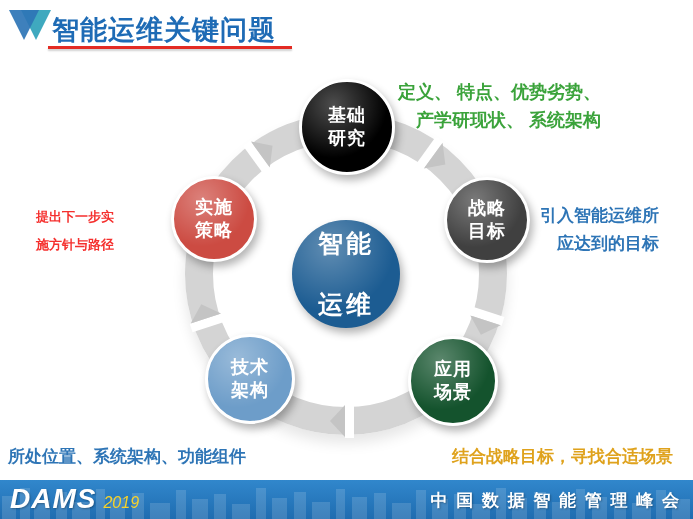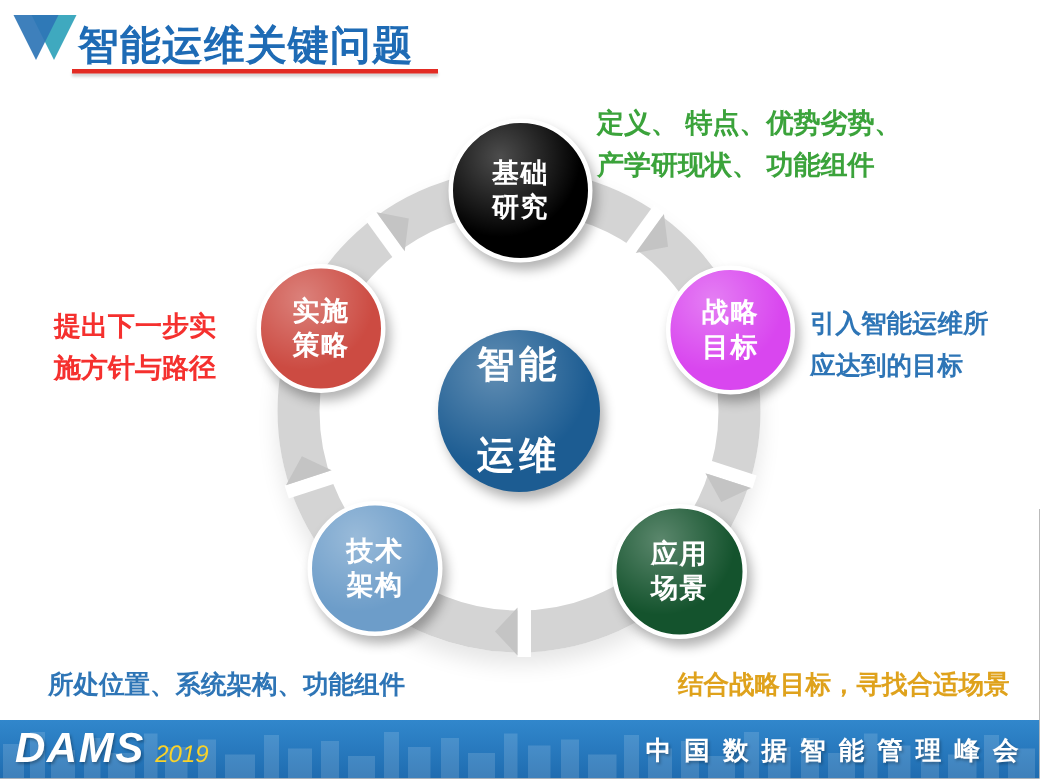--- a/index.html
+++ b/index.html
@@ -1,18 +1,19 @@
 <!DOCTYPE html>
 <html><head>
 <meta charset="utf-8">
 <style>
   html,body{margin:0;padding:0;background:#888;}
   .slide{
     position:relative;width:693px;height:519px;background:#ffffff;overflow:hidden;
     font-family:"Liberation Sans","DejaVu Sans",sans-serif;
+    text-align:right;
   }
   
   .logo{position:absolute;left:8px;top:8px;width:46px;height:36px;}
   .logo .tri{position:absolute;width:0;height:0;border-left:15px solid transparent;border-right:15px solid transparent;}
   .logo .tri.teal{left:13px;top:2px;border-top:30px solid #3FA9BF;}
   .logo .tri.blue{left:1px;top:2px;border-top:30px solid #2E75B6;opacity:.92;}
   .page-title{position:absolute;left:52px;top:12px;font-size:27px;font-weight:bold;color:#1E6BB5;letter-spacing:1px;white-space:nowrap;}
   .title-underline{position:absolute;left:48px;top:46px;width:244px;height:3px;background:#E32B23;box-shadow:0 2px 2px rgba(0,0,0,.18);}
   
   .ring{position:absolute;left:185px;top:113px;width:322px;height:322px;box-sizing:border-box;border:28px solid #D4D4D4;border-radius:50%;box-shadow:0 8px 14px rgba(0,0,0,.10), inset 0 3px 6px rgba(255,255,255,.8);}
@@ -28,24 +29,24 @@
   .node-center{left:292px;top:220px;width:108px;height:108px;border:none;z-index:4;gap:28px;}
   .node-center span{font-size:25px;line-height:33px;letter-spacing:3px;}
   .node-0{left:299px;top:79px;width:96px;height:96px;}
   .node-1{left:444px;top:177px;width:86px;height:86px;}
   .node-2{left:408px;top:336px;width:90px;height:90px;}
   .node-3{left:205px;top:334px;width:90px;height:90px;}
   .node-4{left:171px;top:176px;width:86px;height:86px;}
   
   .note{position:absolute;font-weight:bold;white-space:nowrap;z-index:5;}
   .note div{line-height:28px;}
-  .note-foundation{left:398px;top:68px;font-size:18px;}
+  .note-foundation{left:398px;top:78px;font-size:18px;}
   .note-strategic{left:540px;top:202px;font-size:17px;}
-  .note-implementation{left:36px;top:203px;font-size:18px;}
-  .note-technical{left:32px;top:443px;font-size:17px;}
+  .note-implementation{left:36px;top:203px;font-size:13px;}
+  .note-technical{left:8px;top:443px;font-size:17px;}
   .note-application{left:452px;top:443px;font-size:17px;}
   
   .footer{position:absolute;left:0;bottom:0;width:693px;height:39px;background:linear-gradient(180deg,#3187CC,#1F6CB0);z-index:6;}
   .skyline{position:absolute;left:0;bottom:0;}
   .dams{position:absolute;left:10px;top:3px;display:flex;align-items:baseline;}
   .dams .logo-text{font-size:28px;font-weight:900;font-style:italic;color:#ffffff;letter-spacing:1px;text-shadow:1px 1px 2px rgba(0,0,0,.3);}
   .dams .year{font-size:16px;font-weight:normal;font-style:italic;color:#F8D22A;margin-left:7px;}
   .slogan{position:absolute;right:12px;top:9px;font-size:17px;font-weight:bold;color:#ffffff;letter-spacing:2px;white-space:nowrap;text-shadow:1px 1px 2px rgba(0,0,0,.3);}
 </style>
 </head>
@@ -84,40 +85,40 @@
 
   <div class="node node-center" style="background-color: rgb(28, 92, 146);">
     <span>智能</span>
     <span>运维</span>
   </div>
 
   <div class="node node-0" style="background-color: #000000;">
     <span>基础</span>
     <span>研究</span>
   </div>
-  <div class="node node-1" style="background-color: #d946ef;">
+  <div class="node node-1" style="background-color: #404040;">
     <span>战略</span>
     <span>目标</span>
   </div>
   <div class="node node-2" style="background-color: #14532d;">
     <span>应用</span>
     <span>场景</span>
   </div>
   <div class="node node-3" style="background-color: rgb(109, 157, 201);">
     <span>技术</span>
     <span>架构</span>
   </div>
   <div class="node node-4" style="background-color: rgb(204, 75, 66);">
     <span>实施</span>
     <span>策略</span>
   </div>
 
   <div class="note note-foundation" style="color: rgb(59, 163, 59);">
     <div>定义、 特点、优势劣势、</div>
-    <div>产学研现状、 功能组件</div>
+    <div>产学研现状、 系统架构</div>
   </div>
   <div class="note note-strategic" style="color: rgb(46, 117, 182);">
     <div>引入智能运维所</div>
     <div>应达到的目标</div>
   </div>
   <div class="note note-implementation" style="color: rgb(245, 48, 46);">
     <div>提出下一步实</div>
     <div>施方针与路径</div>
   </div>
   <div class="note note-technical" style="color: rgb(46, 117, 182);">

